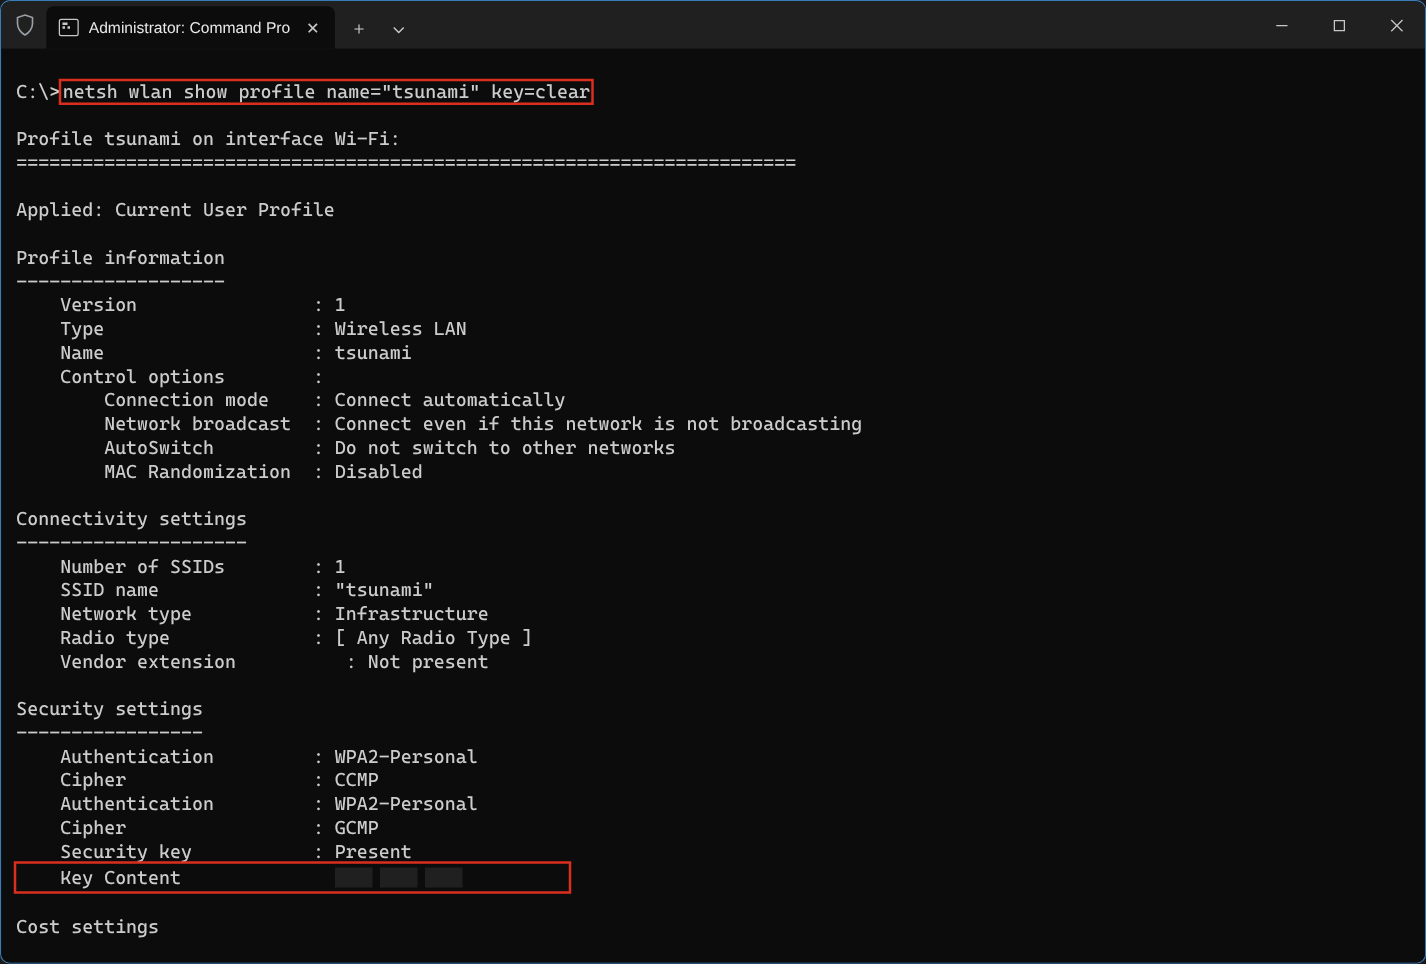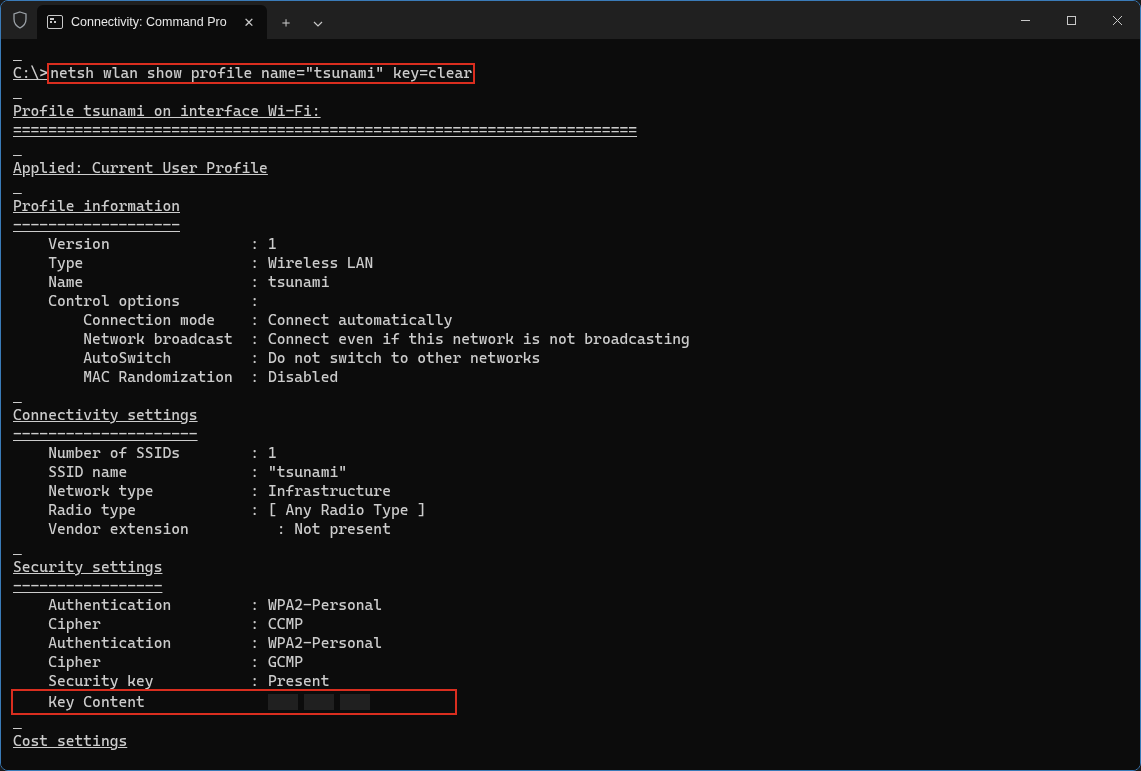--- a/index.html
+++ b/index.html
@@ -61,21 +61,20 @@
     flex: 1;
     background: #0c0c0c;
     padding: 6px 12px;
     color: #cccccc;
     font-family: Consolas, 'Cascadia Mono', monospace;
     font-size: 15px;
     line-height: 19px;
     white-space: pre;
     overflow: hidden;
     border-radius: 0 0 7px 7px;
-    text-decoration: underline;
   }
 
   .hl-red { outline: 2.5px solid #da2e1f; outline-offset: -1px; }
   .cmd-wrap { display: inline-block; padding: 0 2px; }
 
   .row { display: block; }
   .kv   { display: block; }
   .kv .k { display: inline-block; }
   .kv .sep { display: inline-block; }
   .kv .v { display: inline-block; }
@@ -102,21 +101,21 @@
 
   <div class="titlebar">
     <div class="titlebar-left">
       <span class="shield">
         <svg viewBox="0 0 16 18">
             <path d="M8 1 L14 3 V8 C14 12 11 15.5 8 17 C5 15.5 2 12 2 8 V3 Z" fill="none" stroke="#9aa0a6" stroke-width="1.3"></path>
           </svg>
       </span>
       <div class="tab">
         <span class="tab-icon"></span>
-        <span class="tab-title">Connectivity: Command Pro</span>
+        <span class="tab-title">Administrator: Command Pro</span>
         <span class="tab-close">✕</span>
       </div>
       <div class="newtab">＋</div>
       <div class="dropdown-tab">
         <svg width="10" height="10" viewBox="0 0 10 10">
             <path d="M1 3 L5 7 L9 3" fill="none" stroke="#c8c8c8" stroke-width="1.2"></path>
           </svg>
       </div>
     </div>
     <div class="win-controls">

